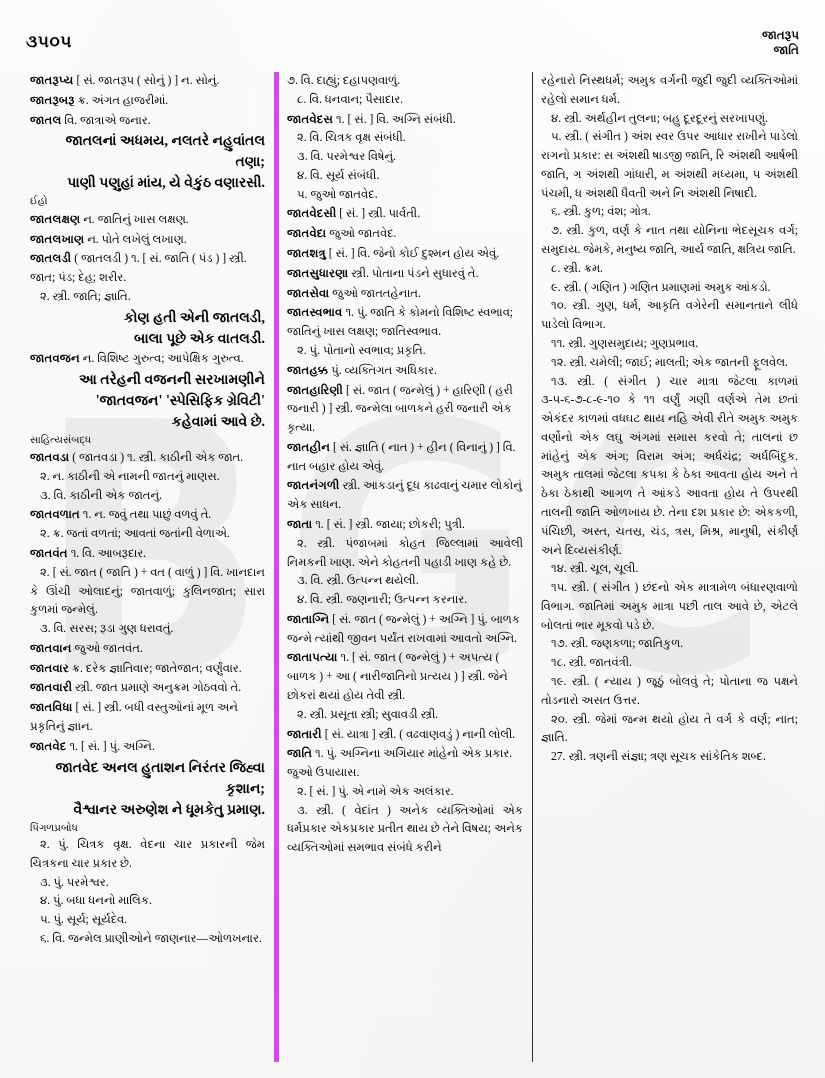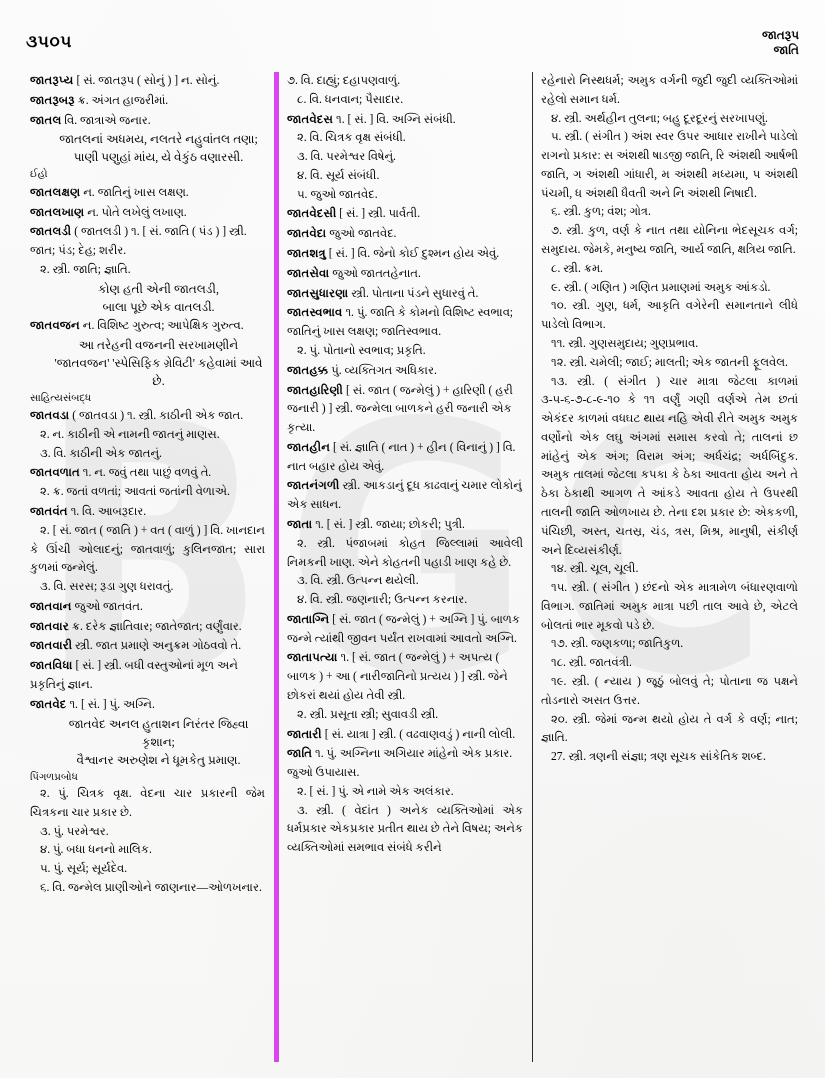--- a/index.html
+++ b/index.html
@@ -115,24 +115,25 @@
     letter-spacing: 0.2px;
   }
   .sense {
     display: block;
     text-indent: 10px;
     text-align: justify;
   }
   .sense.first { text-indent: 0; }
   .quote {
     display: block;
-    font-size: 12px;
+    font-size: 14px;
     line-height: 1.5;
     padding-left: 22px;
-    text-align: center;
+    text-align: right;
+    font-weight: bold;
   }
   .quote-line { display: block; }
   .attrib {
     display: block;
     text-align: left;
     font-size: 10.2px;
     padding-right: 4px;
   }
   .cont { display: block; text-align: justify; }
 </style>
@@ -248,23 +249,23 @@
           <span class="sense">૪. વિ. સૂર્ય સંબંધી.</span>
           <span class="sense">૫. જુઓ જાતવેદ.</span>
         </div>
 
         <div class="entry"><span class="hw">જાતવેદસી</span> <span style="display:inline">[ સં. ] સ્ત્રી. પાર્વતી.</span></div>
 
         <div class="entry"><span class="hw">જાતવેદા</span> <span style="display:inline">જુઓ જાતવેદ.</span></div>
 
         <div class="entry"><span class="hw">જાતશત્રુ</span> <span style="display:inline">[ સં. ] વિ. જેનો કોઈ દુશ્મન હોય એવું.</span></div>
 
+        <div class="entry"><span class="hw">જાતસુધારણા</span> <span style="display:inline">સ્ત્રી. પોતાના પંડને સુધારવું તે.</span></div>
+
         <div class="entry"><span class="hw">જાતસેવા</span> <span style="display:inline">જુઓ જાતતહેનાત.</span></div>
-
-        <div class="entry"><span class="hw">જાતસુધારણા</span> <span style="display:inline">સ્ત્રી. પોતાના પંડને સુધારવું તે.</span></div>
 
         <div class="entry">
           <span class="hw">જાતસ્વભાવ</span> <span style="display:inline">૧. પું. જાતિ કે કોમનો વિશિષ્ટ સ્વભાવ; જાતિનું ખાસ લક્ષણ; જાતિસ્વભાવ.</span>
           <span class="sense">૨. પું. પોતાનો સ્વભાવ; પ્રકૃતિ.</span>
         </div>
 
         <div class="entry"><span class="hw">જાતહક્ક</span> <span style="display:inline">પું. વ્યક્તિગત અધિકાર.</span></div>
 
         <div class="entry"><span class="hw">જાતહારિણી</span> <span style="display:inline">[ સં. જાત ( જન્મેલું ) + હારિણી ( હરી જનારી ) ] સ્ત્રી. જન્મેલા બાળકને હરી જનારી એક કૃત્યા.</span></div>
 

